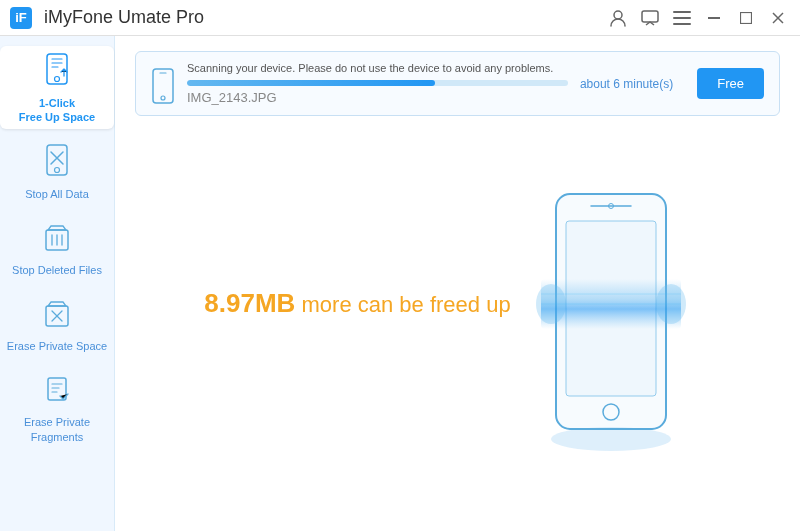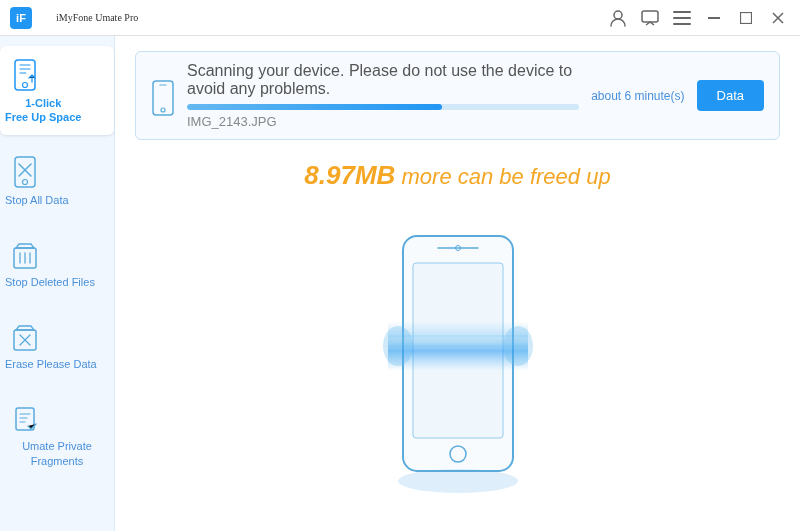--- a/index.html
+++ b/index.html
@@ -23,30 +23,29 @@
     }
     .title-bar-logo {
       width: 22px;
       height: 22px;
       background: #2196F3;
       border-radius: 4px;
       display: flex;
       align-items: center;
       justify-content: center;
       color: #fff;
-      font-size: 11px;
+      font-size: 13px;
       font-weight: bold;
-      margin-right: 24px;
+      margin-right: 12px;
       flex-shrink: 0;
     }
     .title-bar-title {
-      font-size: 10px;
+      font-size: 18px;
       color: #333;
       flex: 1;
-      font-family: Liberation Serif, serif;
     }
     .title-bar-controls {
       display: flex;
       align-items: center;
       gap: 8px;
     }
     .title-bar-icon {
       width: 24px;
       height: 24px;
       display: flex;
@@ -73,24 +72,25 @@
       display: flex;
       flex-direction: column;
       align-items: center;
       padding: 10px 0;
       gap: 8px;
     }
     .sidebar-item {
       width: 100%;
       display: flex;
       flex-direction: column;
-      align-items: flex-start;
-      padding: 10px 5px;
+      align-items: center;
+      padding: 4px 5px;
       cursor: pointer;
       border-radius: 6px;
+      gap: 6px;
     }
     .sidebar-item.active {
       background: #fff;
       box-shadow: 0 1px 3px rgba(0,0,0,0.1);
     }
     .sidebar-item-icon {
       width: 40px;
       height: 40px;
       display: flex;
       align-items: center;
@@ -130,21 +130,21 @@
     }
     .phone-icon-small {
       width: 24px;
       height: 32px;
       flex-shrink: 0;
     }
     .scanning-info {
       flex: 1;
     }
     .scanning-text {
-      font-size: 16px;
+      font-size: 11px;
       color: #555;
       margin-bottom: 6px;
     }
     .progress-bar-track {
       height: 6px;
       background: #d0e8f8;
       border-radius: 3px;
       overflow: hidden;
       margin-bottom: 4px;
     }
@@ -155,42 +155,41 @@
       width: 65%;
     }
     .scanning-filename {
       font-size: 13px;
       color: #888;
     }
     .scanning-time {
       font-size: 12px;
       color: #4a90d9;
       white-space: nowrap;
+      margin-right: 12px;
     }
     .stop-button {
       background: #2196F3;
       color: #fff;
       border: none;
       border-radius: 4px;
       padding: 8px 20px;
       font-size: 13px;
       cursor: pointer;
       white-space: nowrap;
       flex-shrink: 0;
     }
 
     
     .main-content {
       flex: 1;
       display: flex;
-      flex-direction: column;
       align-items: center;
       justify-content: center;
       position: relative;
-      font-style: italic;
     }
 
     .freed-up-text {
       font-size: 22px;
       color: #f5a623;
       margin-bottom: 30px;
       font-weight: 400;
     }
     .freed-up-text .amount {
       font-weight: 700;
@@ -296,32 +295,32 @@
 
     <div class="sidebar-item">
       <div class="sidebar-item-icon">
         <svg width="38" height="38" viewBox="0 0 38 38">
           <rect x="8" y="12" width="22" height="20" rx="2" stroke="#5aabdc" stroke-width="1.5" fill="none"></rect>
           <path d="M13 8h12l3 4H10l3-4z" stroke="#5aabdc" stroke-width="1.3" fill="none"></path>
           <line x1="14" y1="17" x2="24" y2="27" stroke="#5aabdc" stroke-width="1.3" stroke-linecap="round"></line>
           <line x1="24" y1="17" x2="14" y2="27" stroke="#5aabdc" stroke-width="1.3" stroke-linecap="round"></line>
         </svg>
       </div>
-      <span class="sidebar-item-label">Erase Please Data</span>
+      <span class="sidebar-item-label">Erase Private Space</span>
     </div>
 
     <div class="sidebar-item">
       <div class="sidebar-item-icon">
         <svg width="38" height="38" viewBox="0 0 38 38">
           <rect x="10" y="8" width="18" height="22" rx="2" stroke="#5aabdc" stroke-width="1.5" fill="none"></rect>
           <path d="M14 14h10M14 18h7M14 22h5" stroke="#5aabdc" stroke-width="1.2" stroke-linecap="round"></path>
           <path d="M22 26l3 3 5-5" stroke="#5aabdc" stroke-width="1.4" stroke-linecap="round" stroke-linejoin="round"></path>
         </svg>
       </div>
-      <span class="sidebar-item-label">Umate Private Fragments</span>
+      <span class="sidebar-item-label">Erase Private Fragments</span>
     </div>
 
   </div>
 
   <div class="content-area">
 
     <div class="scanning-bar">
       <div class="phone-icon-small">
         <svg width="24" height="36" viewBox="0 0 24 36">
           <rect x="2" y="1" width="20" height="34" rx="3" stroke="#5aabdc" stroke-width="1.5" fill="none"></rect>
@@ -330,21 +329,21 @@
         </svg>
       </div>
       <div class="scanning-info">
         <div class="scanning-text">Scanning your device. Please do not use the device to avoid any problems.</div>
         <div class="progress-bar-track">
           <div class="progress-bar-fill" style="width: 65%;"></div>
         </div>
         <div class="scanning-filename">IMG_2143.JPG</div>
       </div>
       <div class="scanning-time">about 6 minute(s)</div>
-      <button class="stop-button">Data</button>
+      <button class="stop-button">Free</button>
     </div>
 
     <div class="main-content">
 
       <div class="freed-up-text">
         <span class="amount">8.97MB</span><span> more can be freed up</span>
       </div>
 
       <div class="phone-illustration">
         <svg width="200" height="280" viewBox="0 0 200 280">

